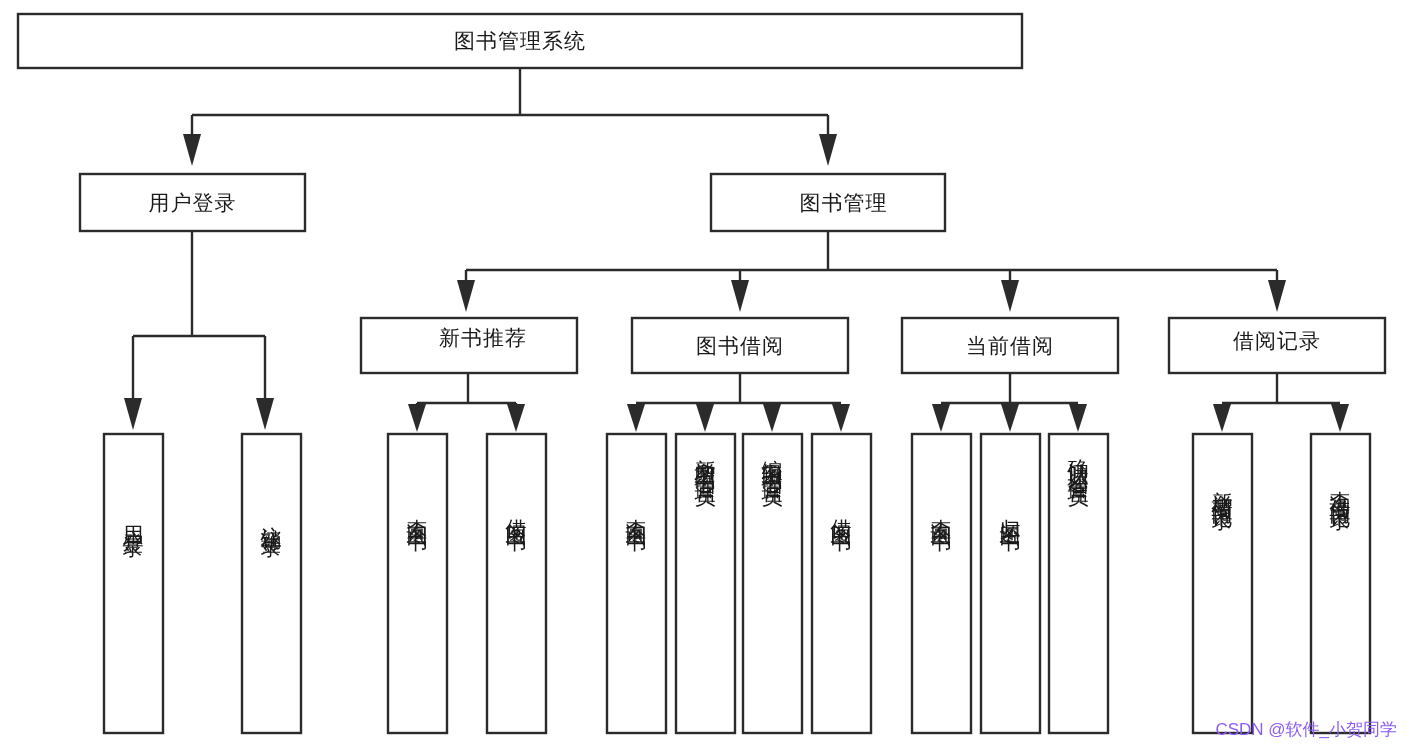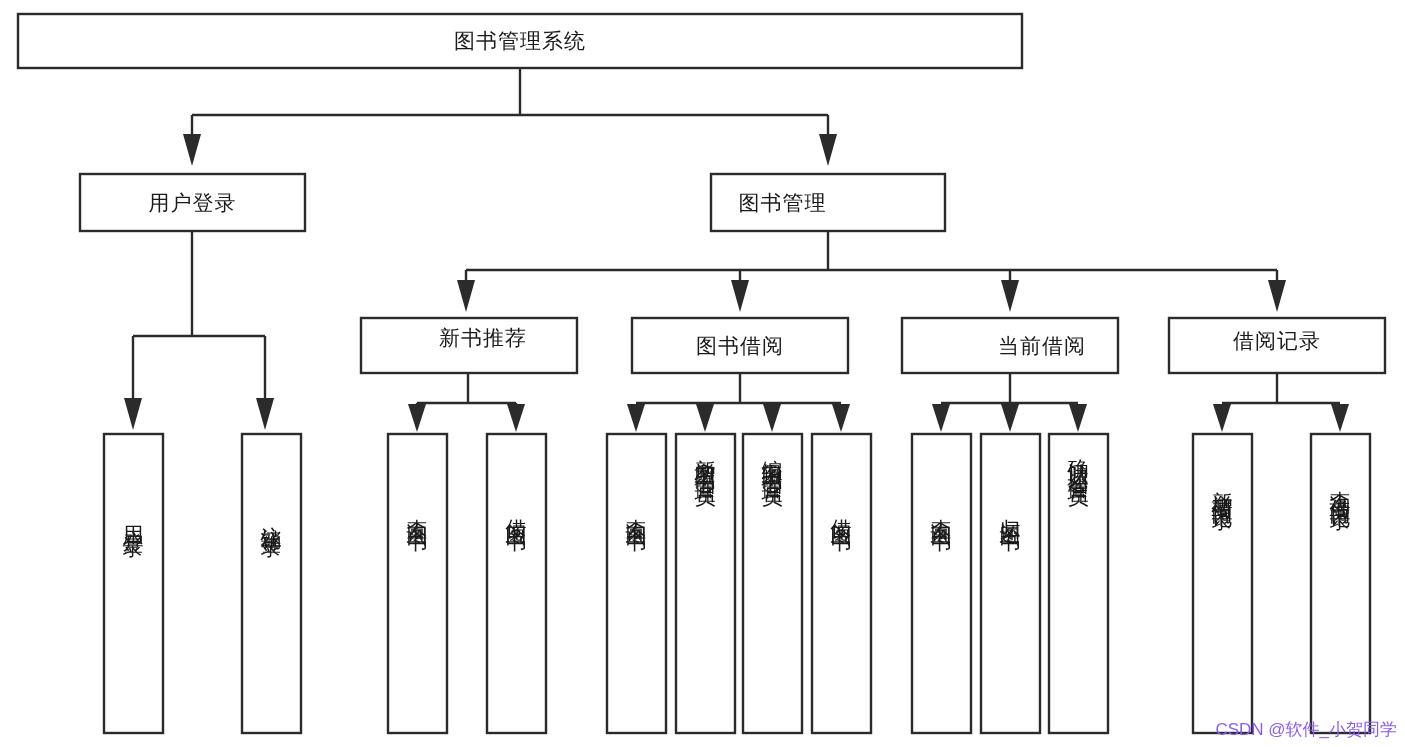--- a/index.html
+++ b/index.html
@@ -184,33 +184,33 @@
   </svg>
 
   <div class="hlabel-holder" style="left:18px; top:14px; width:1004px; height:54px;">
     <span class="hlabel-text">图书管理系统</span>
   </div>
 
   <div class="hlabel-holder" style="left:80px; top:174px; width:225px; height:57px;">
     <span class="hlabel-text">用户登录</span>
   </div>
 
-  <div class="hlabel-holder" style="left:675px; top:174px; width:215px; height:57px;">
+  <div class="hlabel-holder" style="left:736px; top:174px; width:215px; height:57px;">
     <span class="hlabel-text">图书管理</span>
   </div>
 
   <div class="hlabel-holder" style="left:361px; top:310px; width:244px; height:55px;">
     <span class="hlabel-text">新书推荐</span>
   </div>
 
   <div class="hlabel-holder" style="left:632px; top:318px; width:216px; height:55px;">
     <span class="hlabel-text">图书借阅</span>
   </div>
 
-  <div class="hlabel-holder" style="left:902px; top:318px; width:216px; height:55px;padding-left:32px;">
+  <div class="hlabel-holder" style="left:902px; top:318px; width:216px; height:55px;">
     <span class="hlabel-text">当前借阅</span>
   </div>
 
   <div class="hlabel-holder" style="left:1169px; top:318px; width:216px; height:45px;">
     <span class="hlabel-text">借阅记录</span>
   </div>
 
   <div class="vlabel-holder" style="left:104px; top:434px; width:59px; height:299px; padding-top:75px;">
     <span class="vlabel-text">用户登录</span>
   </div>

